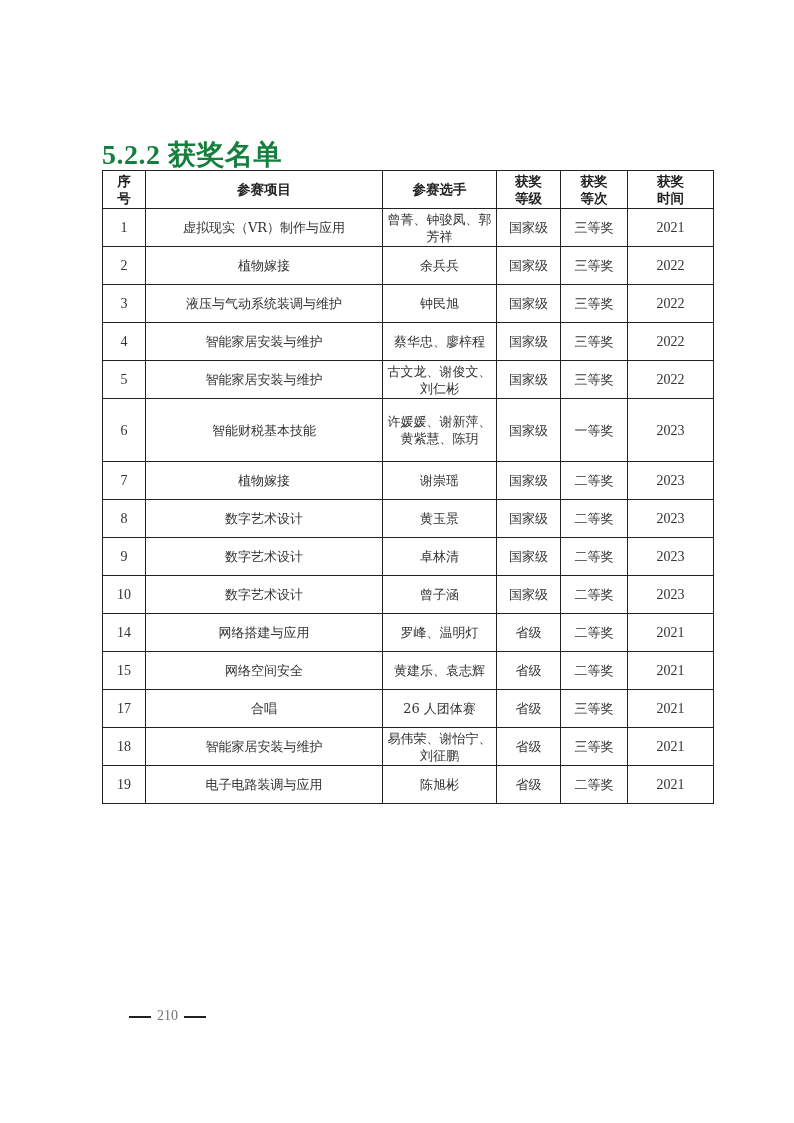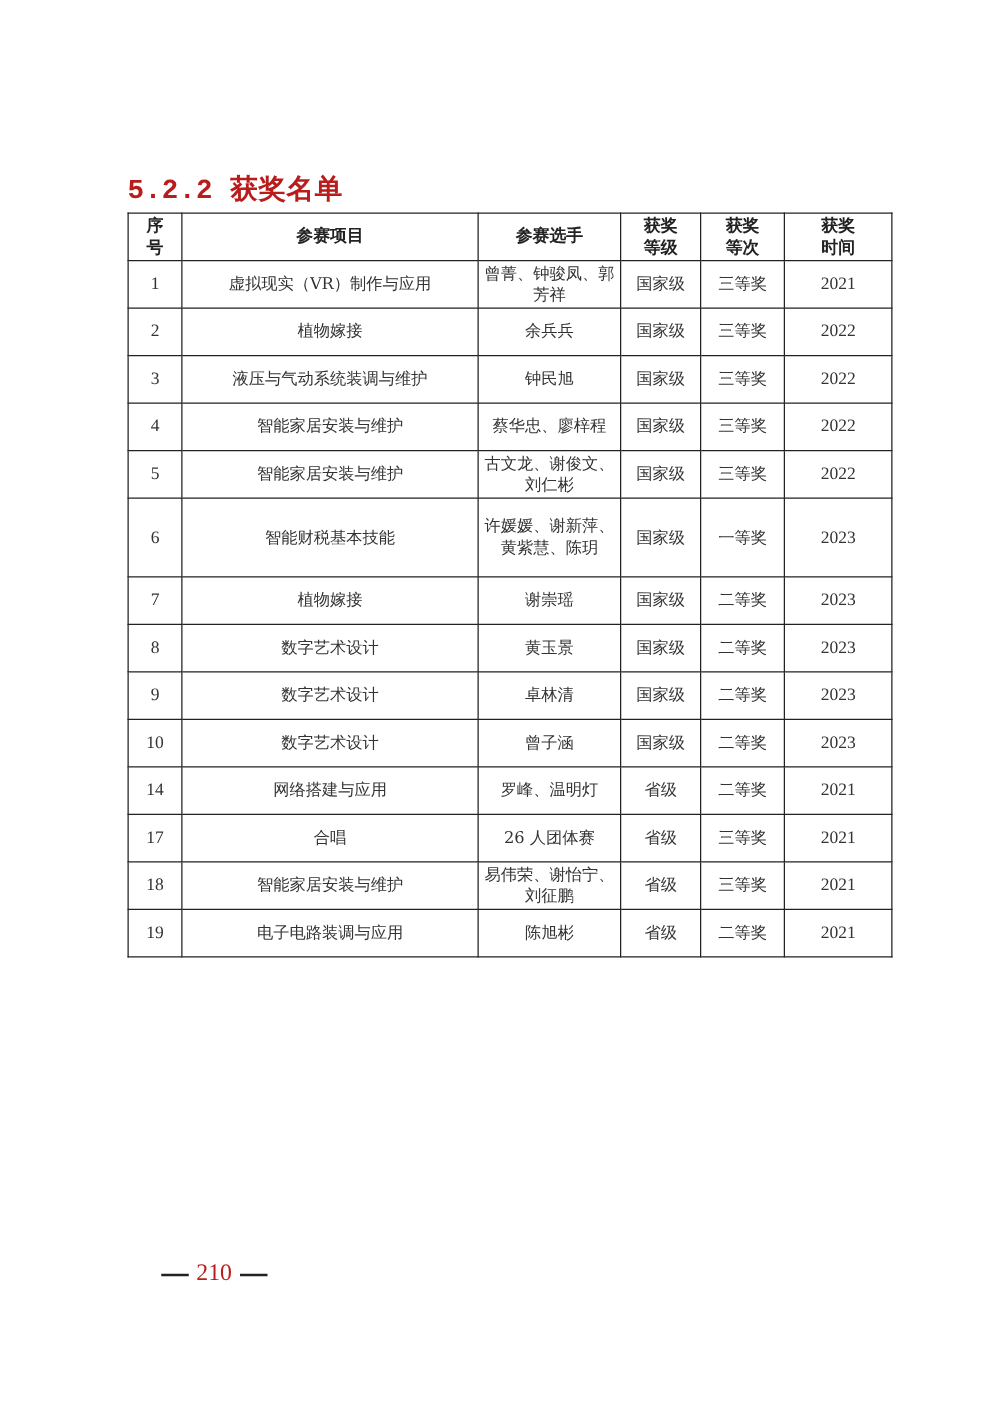--- a/index.html
+++ b/index.html
@@ -1,30 +1,30 @@
 <!DOCTYPE html>
 <html><head>
 <meta charset="utf-8">
 <style>
   html, body { margin: 0; padding: 0; background: #ffffff; }
   body { width: 794px; height: 1123px; position: relative; overflow: hidden;
          font-family: "DejaVu Serif", "Liberation Serif", serif; color: #222; }
-  .section-title { position: absolute; left: 102px; top: 136px; font-size: 22px;
-                   font-weight: bold; letter-spacing: 0.5px; color: #b91c1c;
-                   font-family: Liberation Mono, monospace; }
+  .section-title { position: absolute; left: 102px; top: 136px; font-size: 28px;
+                   font-weight: bold; letter-spacing: 0.5px; color: #15803d;
+                   font-family: Liberation Serif, serif; }
   table.awards { position: absolute; left: 102px; top: 170px; border-collapse: collapse;
                  table-layout: fixed; width: 612px; }
   table.awards th, table.awards td { border: 1px solid #222; text-align: center;
                  vertical-align: middle; font-size: 13px; line-height: 17px; padding: 0 4px; }
   table.awards th { font-weight: bold; height: 37px; font-size: 13.5px; }
   table.awards td { height: 37px; color: #333; }
   table.awards td.player { line-height: 17px; }
   table.awards td.num, table.awards td.year { font-family: "Liberation Serif", serif; font-size: 14px; }
   tr.tall td { height: 62px; }
-  .page-footer { position: absolute; left: 123px; top: 1008px; font-size: 19px; color: #b91c1c;
+  .page-footer { position: absolute; left: 123px; top: 1008px; font-size: 14px; color: #737373;
                  font-family: "Liberation Serif", serif; }
   .dash { display: inline-block; width: 22px; height: 2px; background: #222; vertical-align: middle; margin: 0 6px; }
 </style>
 </head>
 <body>
 
 <div class="section-title">5.2.2 获奖名单</div>
 
 <table class="awards">
   <colgroup>
@@ -132,20 +132,28 @@
       </tr>
       <tr>
         <td class="num">14</td>
         <td>网络搭建与应用</td>
         <td class="player">罗峰、温明灯</td>
         <td>省级</td>
         <td>二等奖</td>
         <td class="year">2021</td>
       </tr>
       <tr>
+        <td class="num">15</td>
+        <td>网络空间安全</td>
+        <td class="player">黄建乐、袁志辉</td>
+        <td>省级</td>
+        <td>二等奖</td>
+        <td class="year">2021</td>
+      </tr>
+      <tr>
         <td class="num">17</td>
         <td>合唱</td>
         <td class="player">26 人团体赛</td>
         <td>省级</td>
         <td>三等奖</td>
         <td class="year">2021</td>
       </tr>
       <tr>
         <td class="num">18</td>
         <td>智能家居安装与维护</td>

